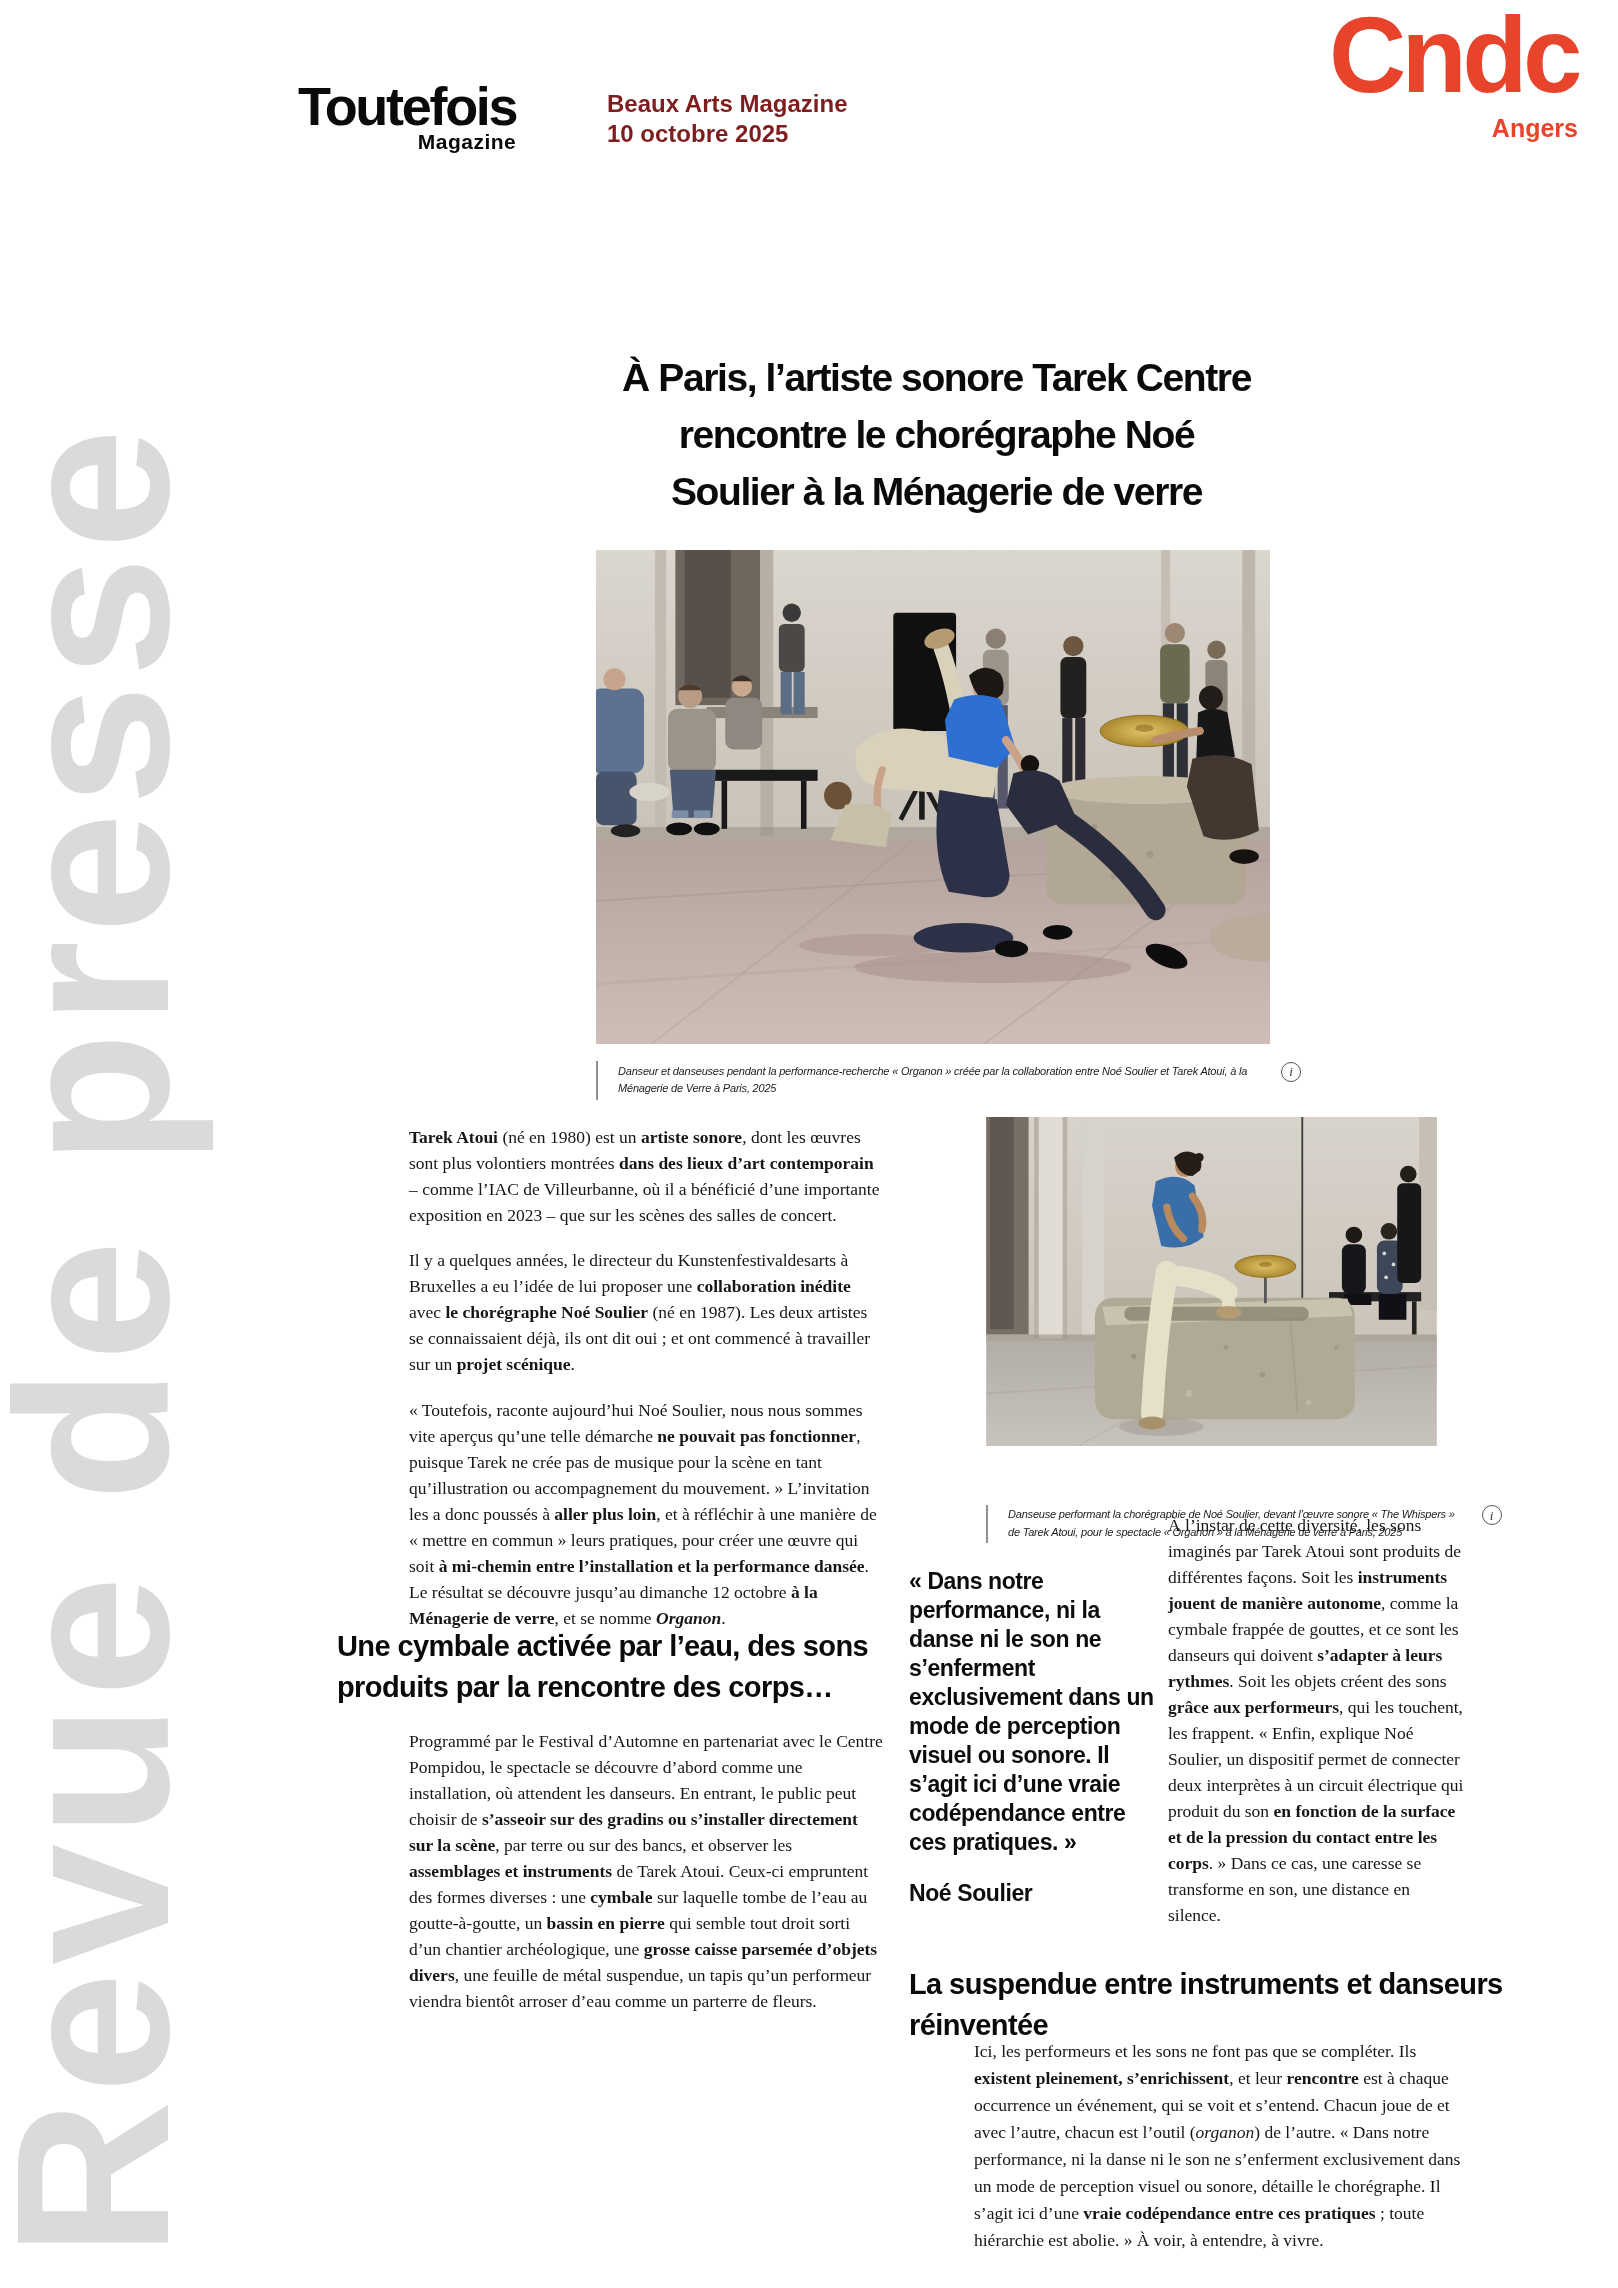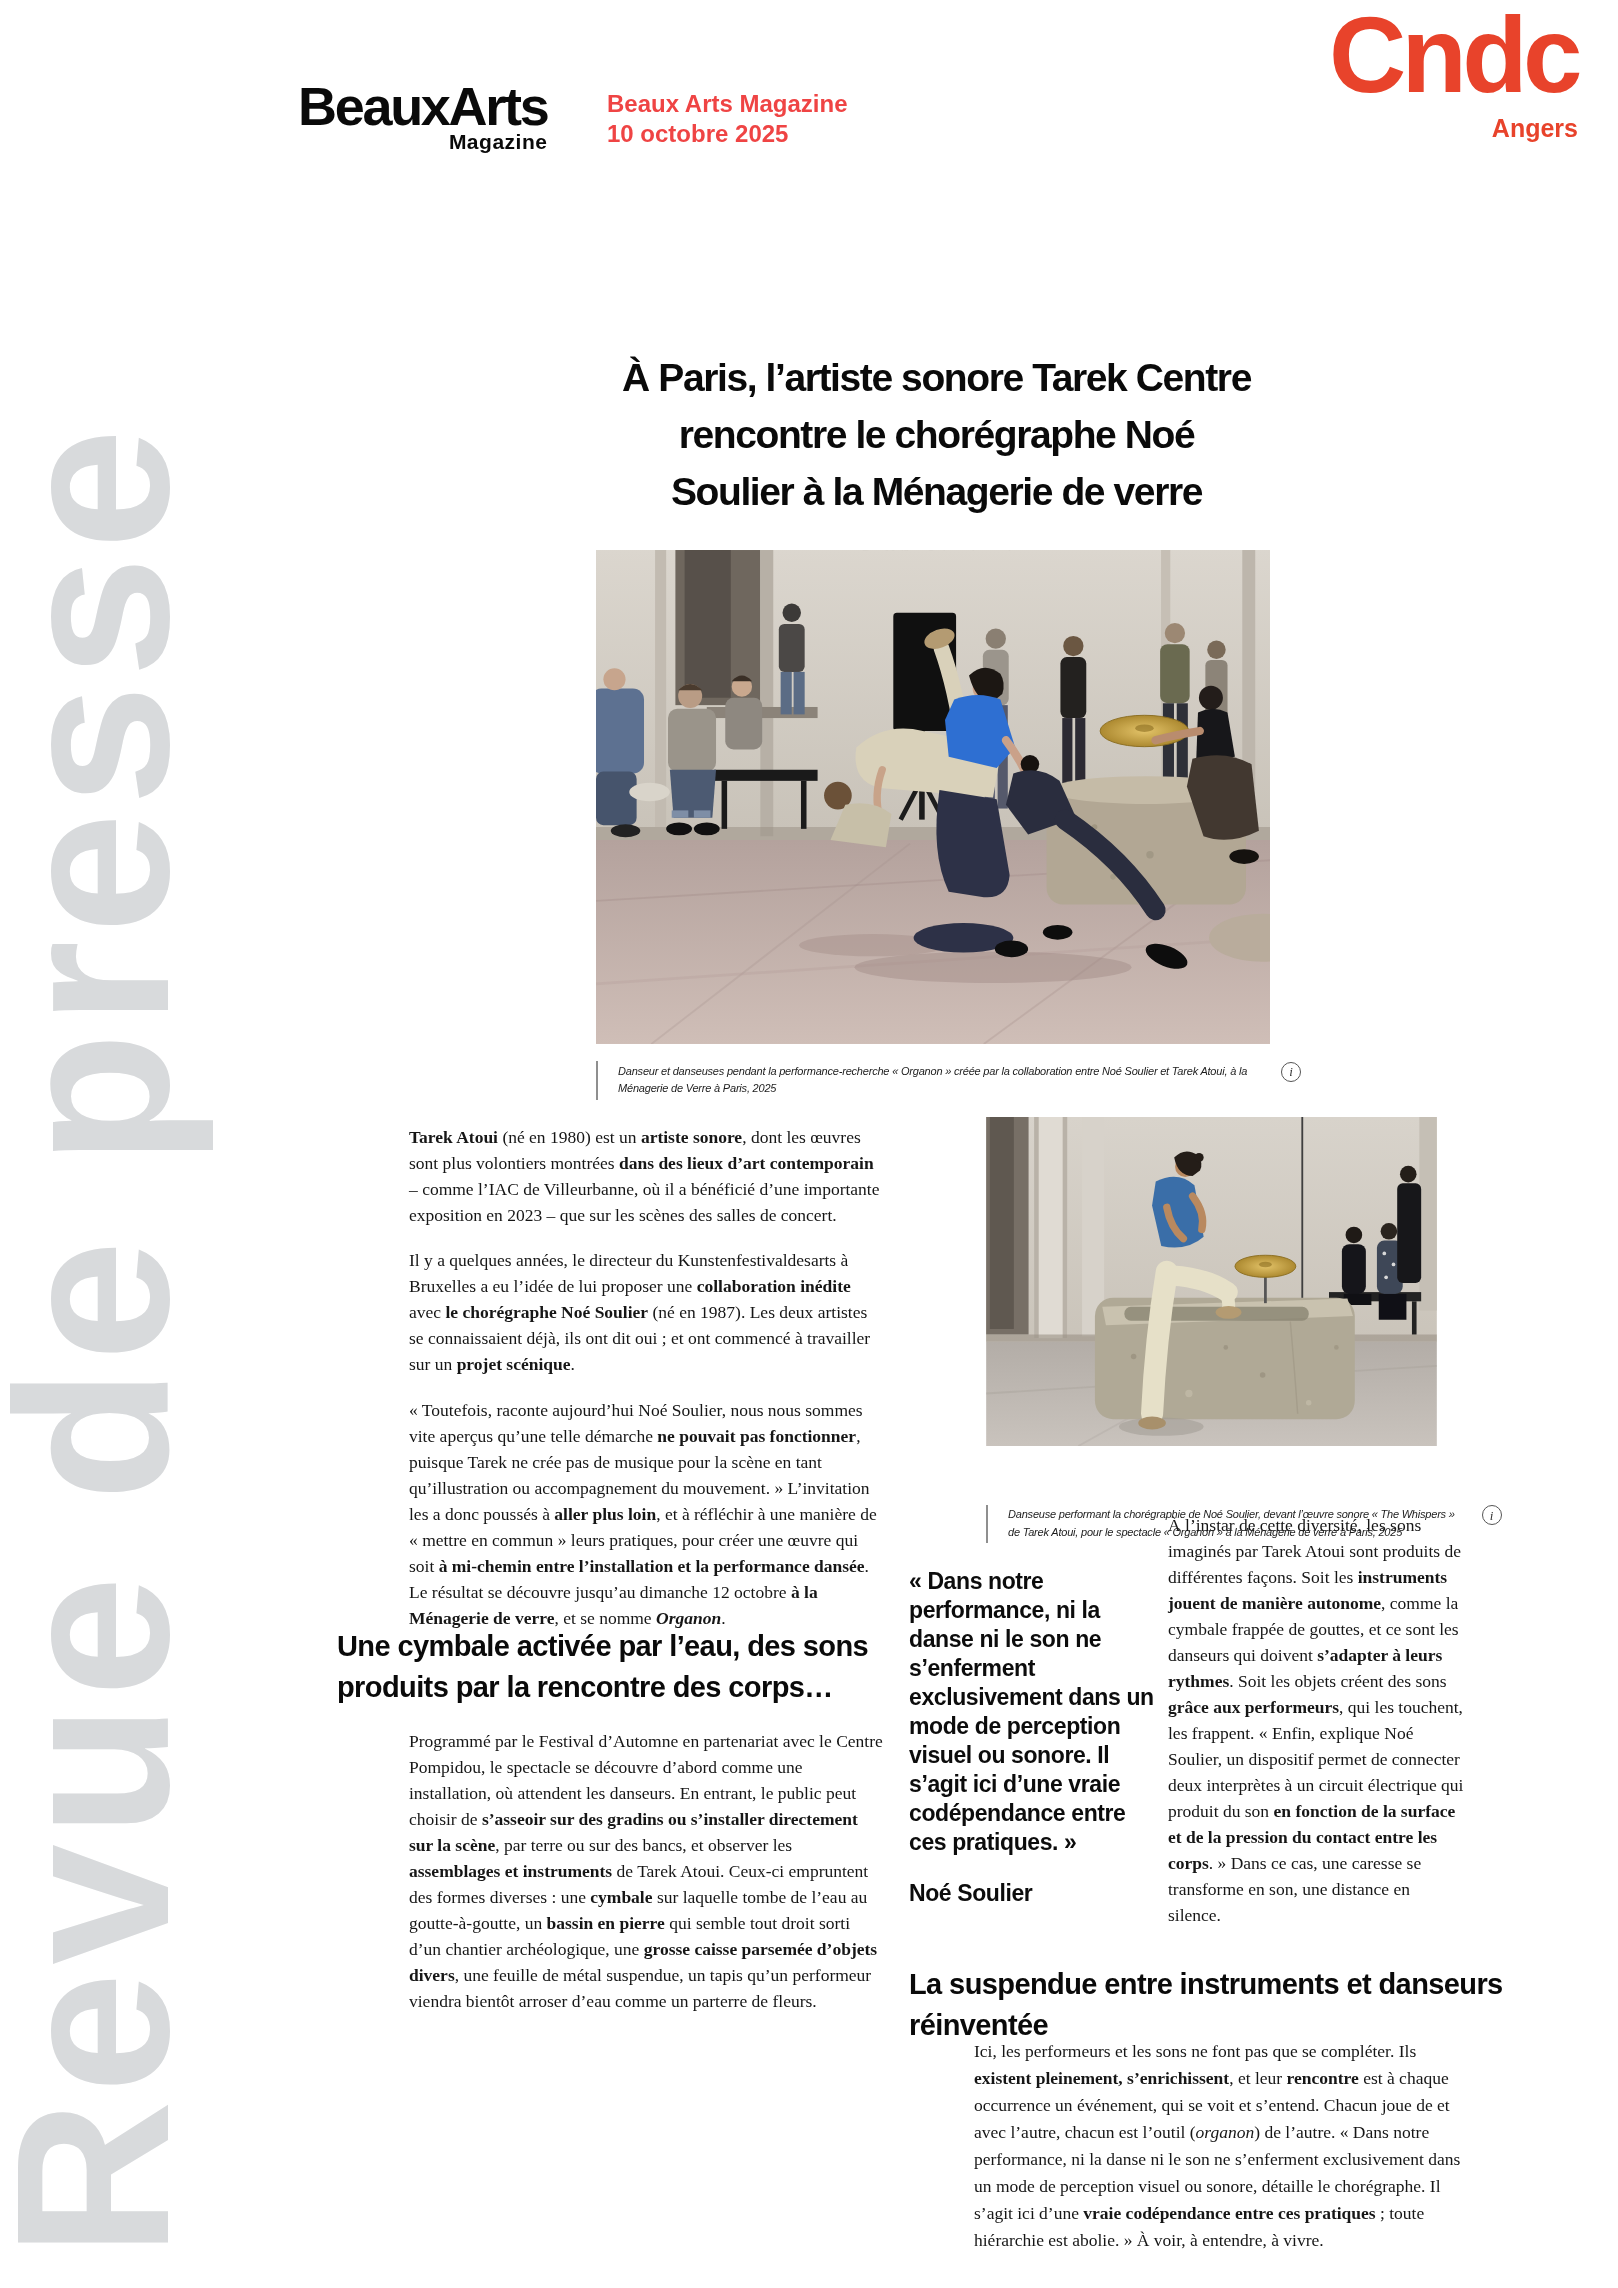--- a/index.html
+++ b/index.html
@@ -16,21 +16,21 @@
     position:absolute;left:7.4px;top:411px;height:1846px;
     writing-mode:vertical-rl;transform:rotate(180deg);
     font-weight:700;font-size:217px;line-height:.8;letter-spacing:7.4px;
     color:var(--watermark,#d8dadc);white-space:nowrap;user-select:none;
   }
 
   
   .ba-logo{left:298px;top:79px;display:inline-block;color:#0a0a0a;}
   .ba-name{font-size:54px;font-weight:700;letter-spacing:-2.3px;line-height:1;}
   .ba-sub{font-size:21px;font-weight:700;text-align:right;margin-top:-2.8px;letter-spacing:0.5px;}
-  .source{left:607px;top:89px;font-size:24px;font-weight:700;line-height:30px;color:#ef4444;}
+  .source{left:607px;top:89px;font-size:24px;font-weight:700;line-height:30px;color:#7f1d1d;}
   .cndc{right:41px;top:11px;text-align:right;color:var(--accent,#e8432b);}
   .cndc-name{font-size:107px;font-weight:700;letter-spacing:-4.6px;line-height:.84;}
   .cndc-city{font-size:25px;font-weight:700;margin-top:13px;}
 
   
   .title{left:572px;top:349px;width:729px;text-align:center;color:#0a0a0a;
     font-weight:700;font-size:39px;line-height:57px;letter-spacing:-1.4px;}
   .byline{left:572px;top:548px;width:729px;text-align:center;font-size:12.5px;color:#141414;}
   .byline .author{font-weight:700;text-decoration:underline;text-decoration-thickness:1.8px;text-underline-offset:2.8px;}
   .published{left:572px;top:580px;width:729px;text-align:center;font-size:10.6px;color:#262626;}
@@ -66,21 +66,21 @@
   .quote{left:909px;top:1567px;width:251px;font-weight:700;font-size:23px;line-height:29px;
     letter-spacing:-0.4px;color:#0c0c0c;}
   .quote .author{margin-top:22px;}
 </style>
 </head>
 <body style="--accent: #e8432b; --watermark: #d8dadc; --capbar: #8f8f8f;">
 
 <div class="watermark">Revue de presse</div>
 
 <div class="abs ba-logo">
-  <div class="ba-name">BeauxArts</div>
+  <div class="ba-name">Toutefois</div>
   <div class="ba-sub">Magazine</div>
 </div>
 <div class="abs source">
   <div>Beaux Arts Magazine</div>
   <div>10 octobre 2025</div>
 </div>
 <div class="abs cndc">
   <div class="cndc-name">Cndc</div>
   <div class="cndc-city">Angers</div>
 </div>

